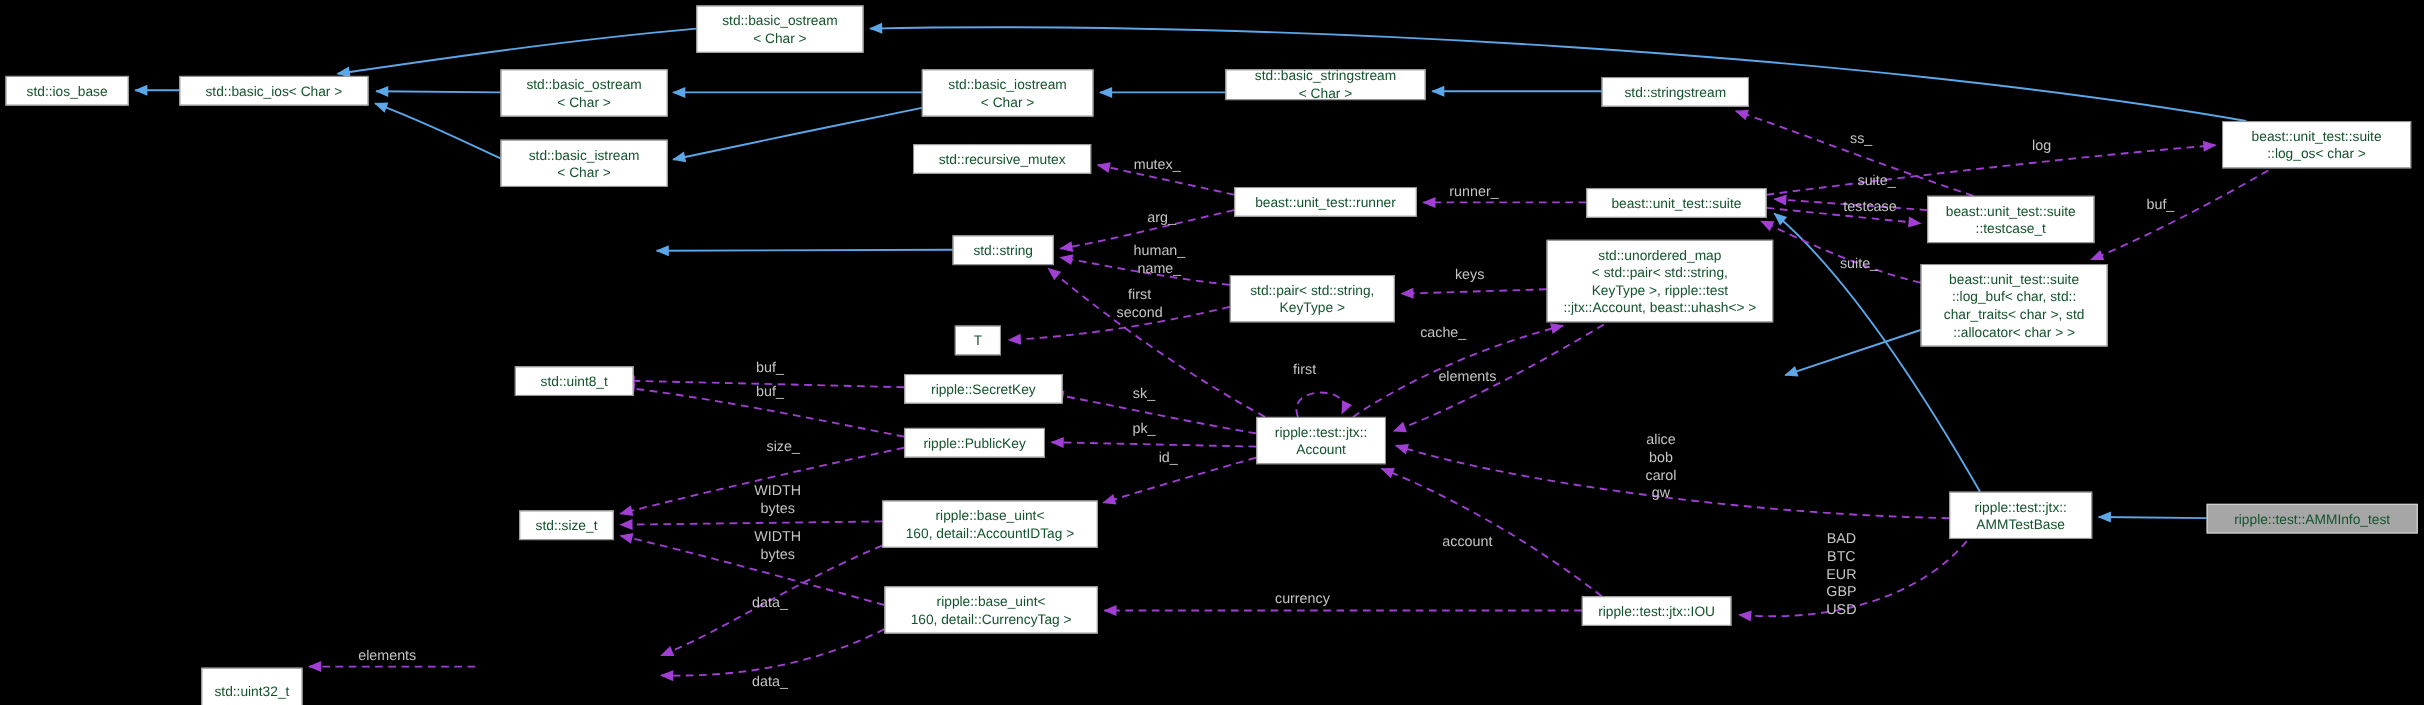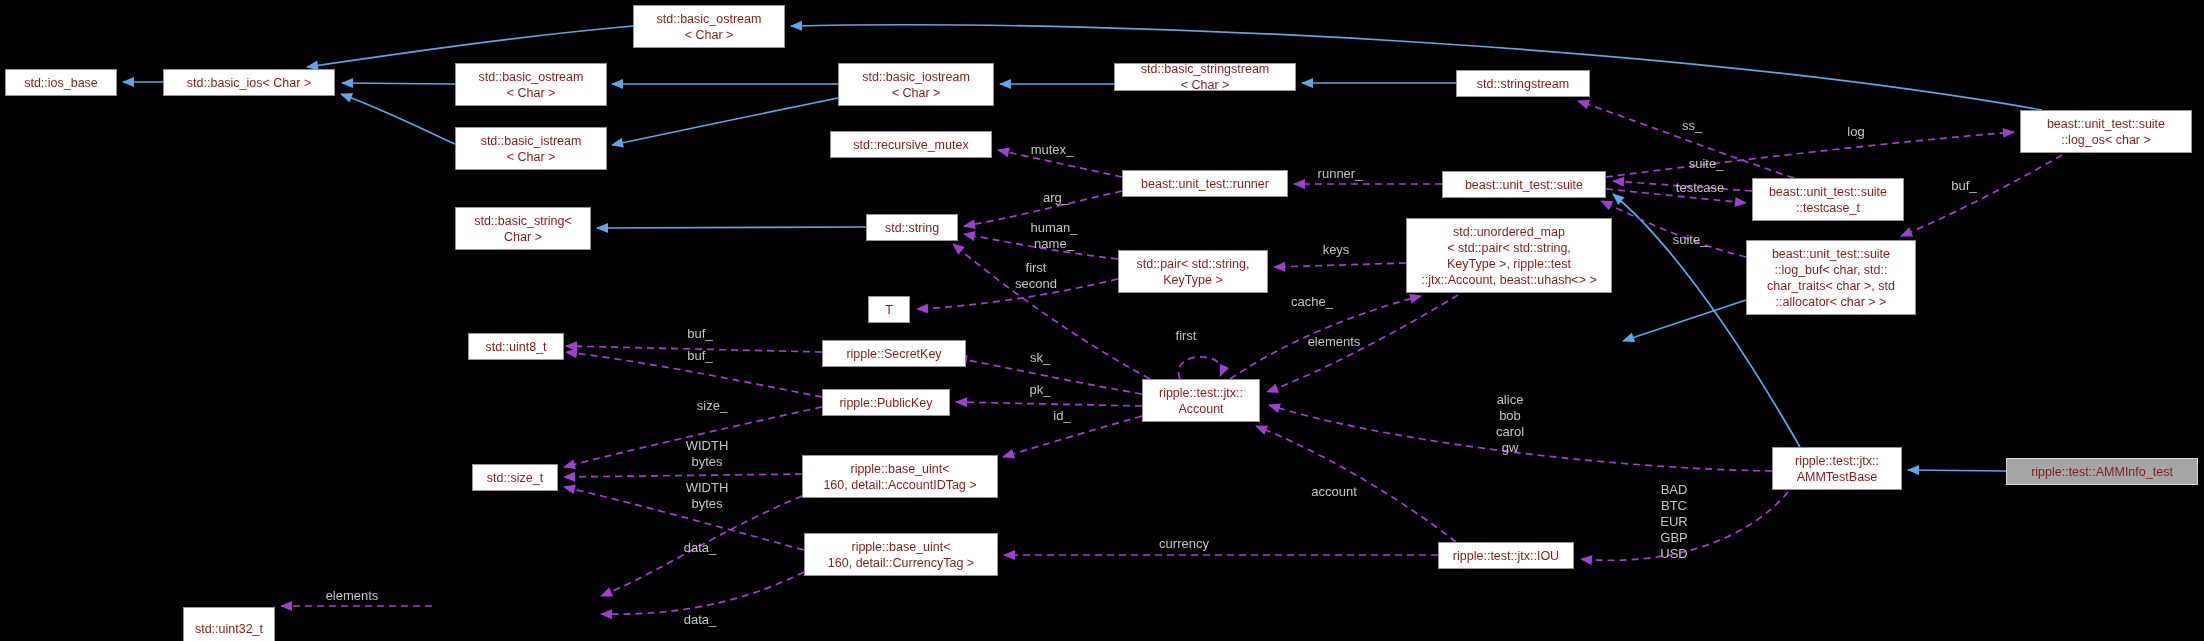--- a/index.html
+++ b/index.html
@@ -1,19 +1,19 @@
 <!DOCTYPE html>
 <html><head>
 <meta charset="utf-8">
 <style>
   html,body{margin:0;padding:0;background:#000;}
   #canvas{position:relative;width:2204px;height:641px;background:#000000;overflow:hidden;
           font-family:"Liberation Sans",sans-serif;}
   svg.edges{position:absolute;left:0;top:0;z-index:1;}
-  .n{position:absolute;z-index:2;background:#ffffff;border:1.5px solid #949494;color:#7f1d1d;
+  .n{position:absolute;z-index:2;background:#ffffff;border:1.5px solid #949494;color:#14532d;
      font-size:12.5px;line-height:16px;display:flex;align-items:center;justify-content:center;
      text-align:center;white-space:pre-line;box-sizing:border-box;padding:3px 4px;}
   .n.hl{background:#a6a6a6;border-color:#d6d6d6;}
   .el{position:absolute;z-index:3;color:#c4c4c4;font-size:13px;line-height:16px;
       white-space:pre-line;text-align:center;transform:translateX(-50%);}
 </style>
 </head>
 <body>
 
 <div id="canvas">
@@ -96,35 +96,33 @@
 <div class="n" style="left:1122px;top:170px;width:166px;height:27px">beast::unit_test::runner</div>
 <div class="n" style="left:1442px;top:171px;width:164px;height:27px">beast::unit_test::suite</div>
 <div class="n" style="left:1752px;top:178px;width:152px;height:43px">beast::unit_test::suite
 ::testcase_t</div>
 <div class="n" style="left:2020px;top:110px;width:172px;height:43px">beast::unit_test::suite
 ::log_os&lt; char &gt;</div>
 <div class="n" style="left:1746px;top:240px;width:170px;height:75px">beast::unit_test::suite
 ::log_buf&lt; char, std::
 char_traits&lt; char &gt;, std
 ::allocator&lt; char &gt; &gt;</div>
-<div class="n" style="left:455px;top:207px;width:136px;height:43px">std::basic_string&lt;
-Char &gt;</div>
 <div class="n" style="left:866px;top:214px;width:92px;height:27px">std::string</div>
 <div class="n" style="left:1406px;top:218px;width:206px;height:75px">std::unordered_map
 &lt; std::pair&lt; std::string,
 KeyType &gt;, ripple::test
 ::jtx::Account, beast::uhash&lt;&gt; &gt;</div>
 <div class="n" style="left:1118px;top:250px;width:150px;height:43px">std::pair&lt; std::string,
 KeyType &gt;</div>
 <div class="n" style="left:868px;top:296px;width:42px;height:27px">T</div>
 <div class="n" style="left:822px;top:340px;width:144px;height:27px">ripple::SecretKey</div>
 <div class="n" style="left:822px;top:389px;width:128px;height:27px">ripple::PublicKey</div>
 <div class="n" style="left:1142px;top:379px;width:118px;height:43px">ripple::test::jtx::
 Account</div>
-<div class="n" style="left:468px;top:333px;width:96px;height:27px">std::uint8_t</div>
+<div class="n" style="left:468px;top:333px;width:108px;height:27px">std::uint8_t</div>
 <div class="n" style="left:472px;top:464px;width:86px;height:27px">std::size_t</div>
 <div class="n" style="left:802px;top:455px;width:196px;height:43px">ripple::base_uint&lt;
 160, detail::AccountIDTag &gt;</div>
 <div class="n" style="left:804px;top:533px;width:194px;height:43px">ripple::base_uint&lt;
 160, detail::CurrencyTag &gt;</div>
 <div class="n" style="left:183px;top:607px;width:92px;height:43px">std::uint32_t</div>
 <div class="n" style="left:1438px;top:542px;width:136px;height:27px">ripple::test::jtx::IOU</div>
 <div class="n" style="left:1772px;top:447px;width:130px;height:43px">ripple::test::jtx::
 AMMTestBase</div>
 <div class="n hl" style="left:2006px;top:458px;width:192px;height:27px">ripple::test::AMMInfo_test</div>

